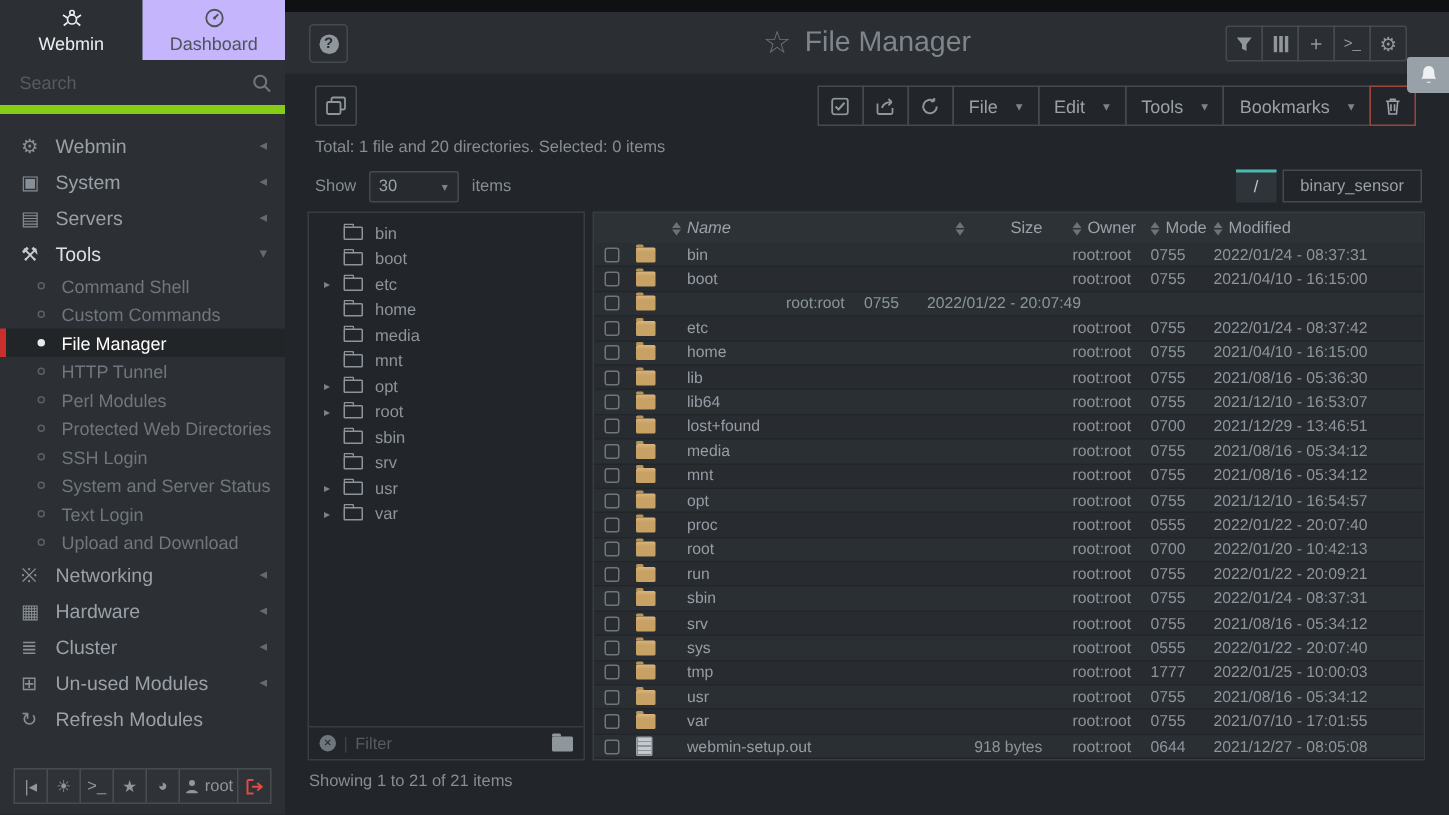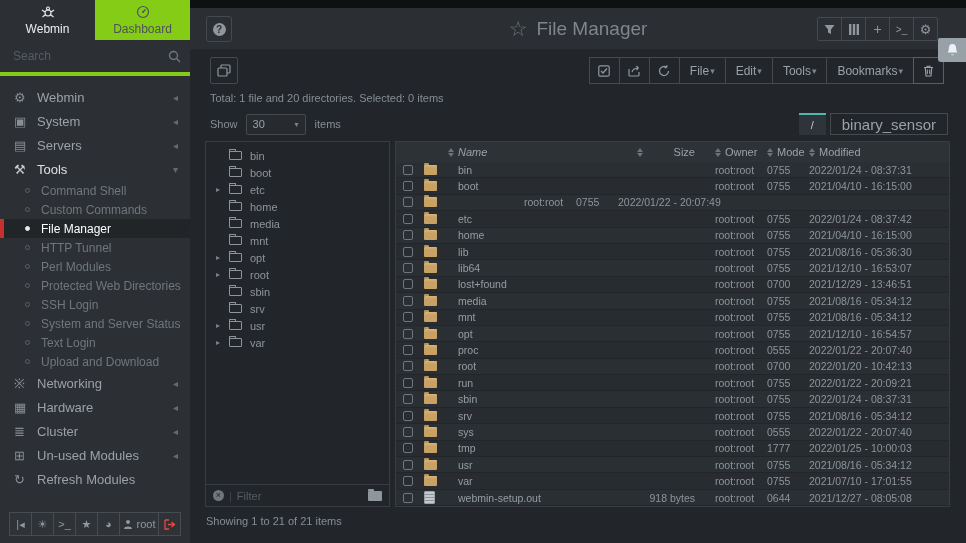--- a/index.html
+++ b/index.html
@@ -9,23 +9,23 @@
     background:#22262a; color:#9aa1a8;
     font-family:"Liberation Sans", sans-serif;
   }
   svg { display:block; }
 
   
   .sidebar { position:absolute; left:0; top:0; width:190px; height:543px; background:#2c3034; display:flex; flex-direction:column; z-index:2; }
   .side-tabs { display:flex; height:40px; flex:none; }
   .side-tab { flex:1; display:flex; flex-direction:column; align-items:center; justify-content:center; gap:3px; font-size:12px; cursor:pointer; }
   .side-tab.active { background:#2c3034; color:#eceeef; }
-  .side-tab.inactive { background:#84cc16; color:#4e5357; }
+  .side-tab.inactive { background:#c4b5fd; color:#4e5357; }
   .side-tab .tab-ic { height:14px; }
-  .side-search { height:36px; flex:none; border-bottom:4px solid #84cc16; display:flex; align-items:center; padding:0 13px; }
+  .side-search { height:36px; flex:none; border-bottom:6px solid #84cc16; display:flex; align-items:center; padding:0 13px; }
   .side-search input { flex:1; background:transparent; border:none; outline:none; color:#8d949b; font-size:12px; font-family:inherit; }
   .side-search input::placeholder { color:#565c62; }
   .side-menu { flex:1; padding-top:9px; overflow:hidden; }
   .cat { height:24px; display:flex; align-items:center; padding:0 12px 0 14px; font-size:13px; color:#9aa1a8; cursor:pointer; }
   .cat .mi { width:23px; color:#878e95; font-size:13px; flex:none; }
   .cat .chev { margin-left:auto; color:#646a70; font-size:10px; }
   .cat.expanded { color:#dde0e3; }
   .cat.expanded .mi { color:#c7ccd0; }
   .sub { height:19px; display:flex; align-items:center; padding-left:41px; font-size:12px; color:#6f767d; position:relative; cursor:pointer; }
   .sub .dot { position:absolute; left:25px; top:7px; width:5px; height:5px; border:1px solid #5a6066; border-radius:50%; }
@@ -52,37 +52,37 @@
   .hdr-btn { width:25px; height:24px; border:1px solid #454a4f; margin-left:-1px; display:flex; align-items:center; justify-content:center;
              color:#8f969c; font-size:11px; cursor:pointer; }
   .hdr-btn:first-child { border-radius:2px 0 0 2px; margin-left:0; }
   .hdr-btn:last-child { border-radius:0 2px 2px 0; }
   .bell-tab { position:absolute; right:0; top:38px; width:28px; height:24px; background:#99a1a8; border-radius:2px 0 0 3px;
               display:flex; align-items:center; justify-content:center; z-index:6; cursor:pointer; }
 
   .tb-row { display:flex; align-items:flex-start; padding:7px 22px 0 20px; height:35px; }
   .copy-btn { width:28px; height:27px; border:1px solid #454a4f; border-radius:2px; display:flex; align-items:center; justify-content:center; cursor:pointer; }
   .tb-right { margin-left:auto; display:flex; }
-  .tb-btn { height:27px; border:1px solid #454a4f; margin-left:-1px; padding:0 10px; display:flex; align-items:center; gap:1px;
+  .tb-btn { height:27px; border:1px solid #454a4f; margin-left:-1px; padding:0 10px; display:flex; align-items:center; gap:12px;
             color:#9aa1a8; font-size:12px; cursor:pointer; background:transparent; }
   .tb-btn.icon-only { width:31px; padding:0; justify-content:center; }
   .tb-btn .caret { font-size:9px; color:#7c838a; }
   .tb-btn.trash { border-color:#9c443d; position:relative; z-index:1; }
 
   .total-line { padding:7px 20px 0; font-size:11px; color:#868d94; }
 
   .show-row { display:flex; align-items:center; padding:9px 18px 0 20px; font-size:11px; color:#868d94; }
   .select-box { width:60px; height:21px; margin-left:8px; border:1px solid #454a4f; background:#272b30; border-radius:2px;
                 display:flex; align-items:center; padding:0 6px; color:#9aa1a8; cursor:pointer; }
   .select-box .caret { margin-left:auto; font-size:8px; color:#7c838a; }
   .items-lbl { margin-left:9px; }
   .crumbs { margin-left:auto; display:flex; align-items:flex-start; }
   .crumb-root { width:27px; height:22px; background:#2f343a; border-top:2px solid #4cb8ae; color:#c2c7cc; font-size:11px;
                 display:flex; align-items:center; justify-content:center; cursor:pointer; }
-  .crumb-host { height:22px; margin-left:4px; padding:0 11px; border:1px solid #454a4f; color:#9aa1a8; font-size:15px;
+  .crumb-host { height:22px; margin-left:4px; padding:0 11px; border:1px solid #454a4f; color:#9aa1a8; font-size:11px;
                 display:flex; align-items:center; cursor:pointer; }
 
   .panels { display:flex; gap:5px; padding:6px 16px 0 15px; height:372px; }
   .tree-panel { width:185px; flex:none; border:1px solid #383d42; display:flex; flex-direction:column; }
   .tree-list { flex:1; padding-top:5px; overflow:hidden; }
   .tree-item { height:17px; display:flex; align-items:center; padding-left:10px; font-size:11px; color:#8d949b; cursor:pointer; }
   .tree-caret { width:13px; flex:none; color:#7c838a; font-size:8px; }
   .folder-outline { width:13px; height:9px; flex:none; border:1px solid #8d949b; border-radius:1px; position:relative; margin-right:8px; }
   .folder-outline::before { content:""; position:absolute; left:-1px; top:-3px; width:5px; height:2px; border:1px solid #8d949b; border-bottom:none; border-radius:1px 1px 0 0; }
   .tree-filter { height:22px; flex:none; border-top:1px solid #383d42; display:flex; align-items:center; padding:0 7px; font-size:11px; }

